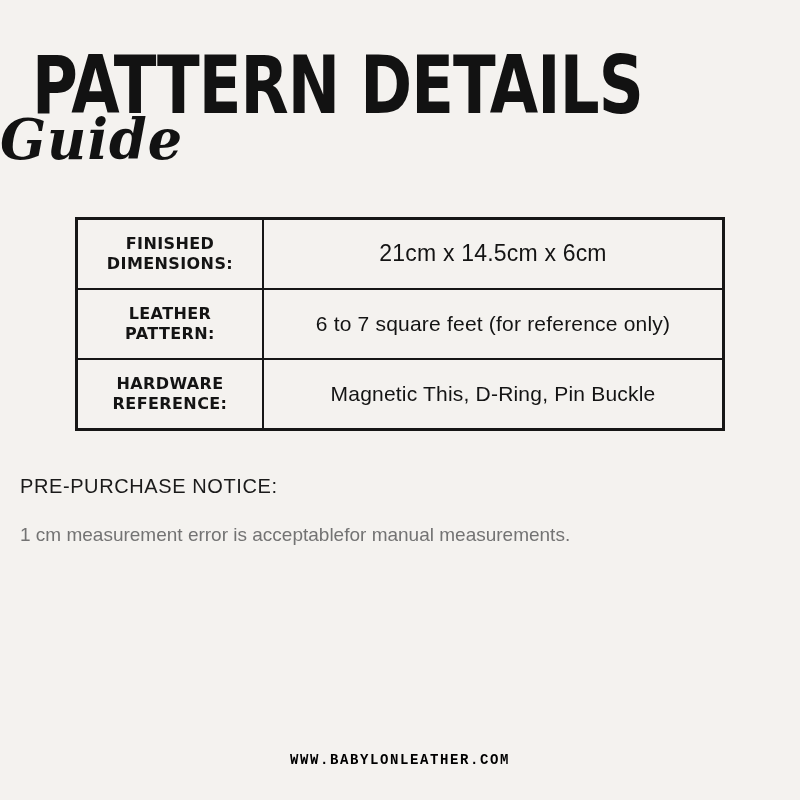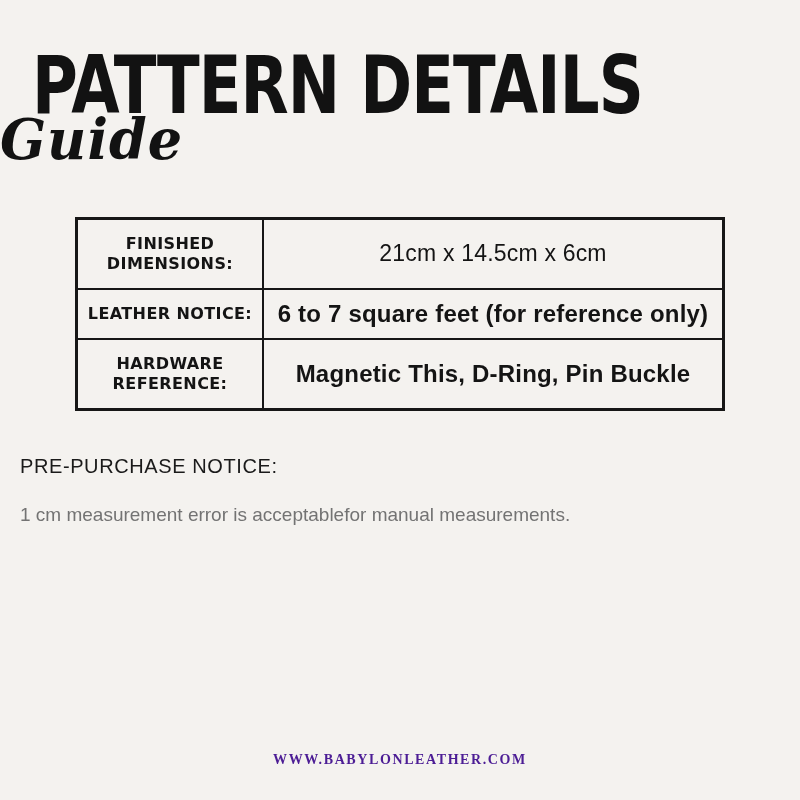--- a/index.html
+++ b/index.html
@@ -80,22 +80,22 @@
     margin-top: 33px;
   }
   td.value {
     text-align: center;
     font-size: 23px;
     padding: 6px 10px;
     font-family: "Liberation Sans", sans-serif;
     letter-spacing: 0.2px;
   }
   td.value.small {
-    font-size: 24px;
-    font-weight: bold;
+    font-size: 21px;
+    font-weight: normal;
   }
 
   
   .notice {
     margin-top: 44px;
     width: 760px;
     text-align: left;
   }
   .notice-title {
     font-size: 20px;
@@ -108,46 +108,46 @@
     color: #737373;
   }
 
   
   .footer {
     position: absolute;
     bottom: 32px;
     left: 0;
     width: 100%;
     text-align: center;
-    font-family: Liberation Serif, serif;
+    font-family: Liberation Mono, monospace;
     font-weight: bold;
     font-size: 14px;
     letter-spacing: 1.6px;
-    color: #4c1d95;
+    color: #000000;
   }
 </style>
 </head>
 <body>
 
 <div class="page">
 
   <div class="header">
     <div class="title-main">PATTERN DETAILS</div>
     <div class="title-script">Guide</div>
   </div>
 
   <div class="table-wrap">
     <table class="details">
       <tbody>
         <tr>
           <td class="label">FINISHED DIMENSIONS:</td>
           <td class="value">21cm x 14.5cm x 6cm</td>
         </tr>
         <tr>
-          <td class="label">LEATHER NOTICE:</td>
+          <td class="label">LEATHER PATTERN:</td>
           <td class="value small">6 to 7 square feet (for reference only)</td>
         </tr>
         <tr>
           <td class="label">HARDWARE REFERENCE:</td>
           <td class="value small">Magnetic This, D-Ring, Pin Buckle</td>
         </tr>
       </tbody>
     </table>
   </div>
 

